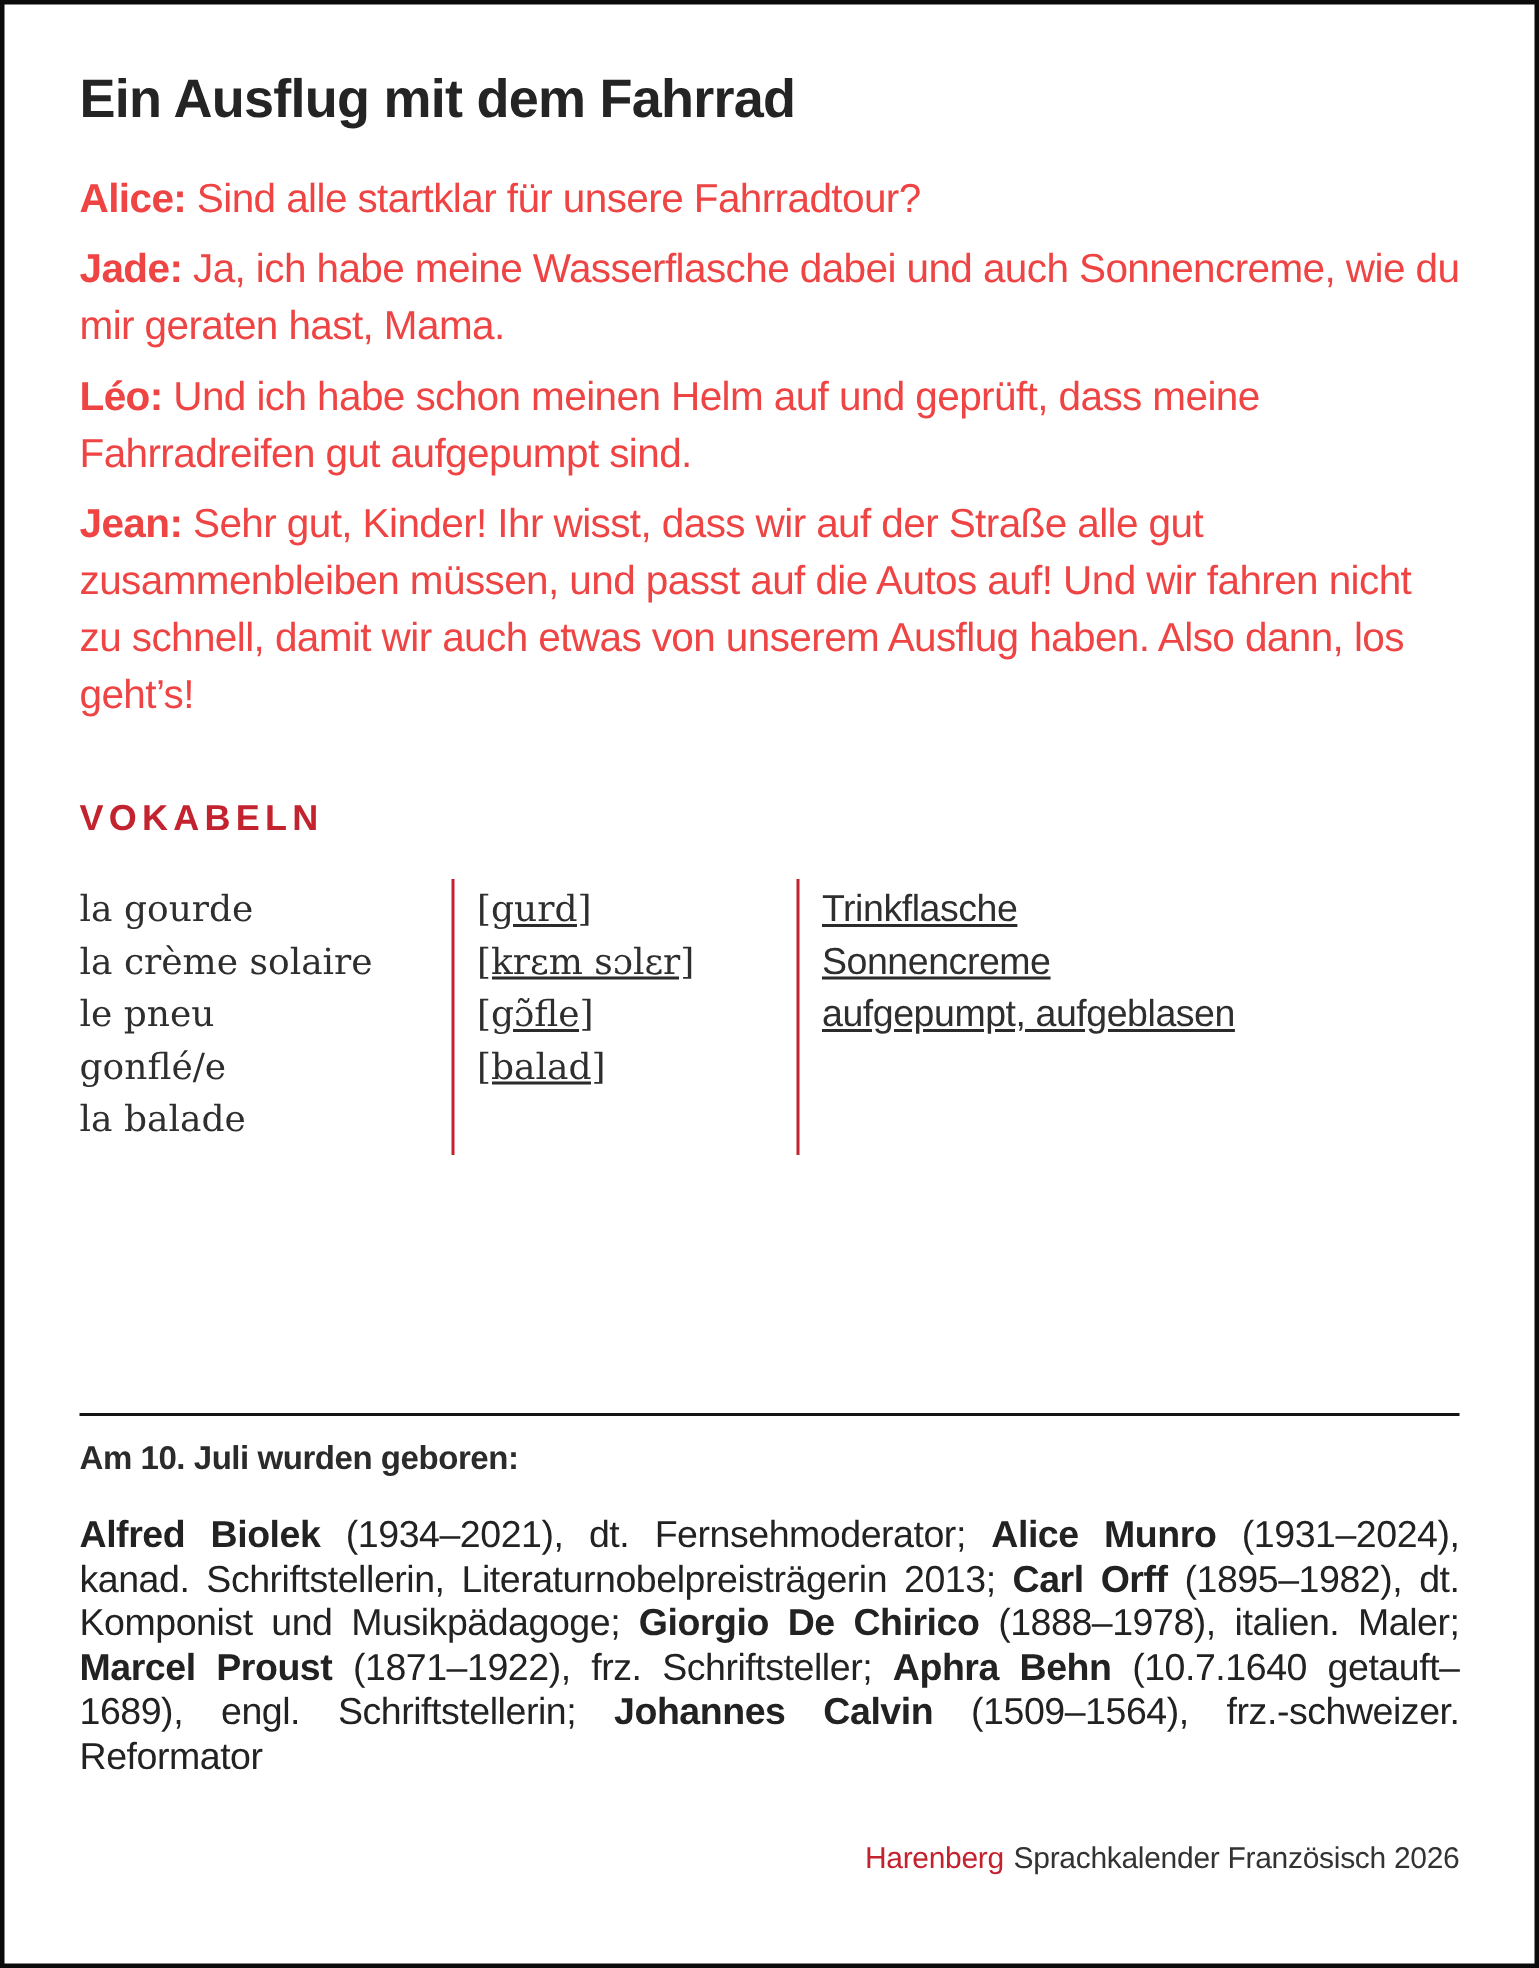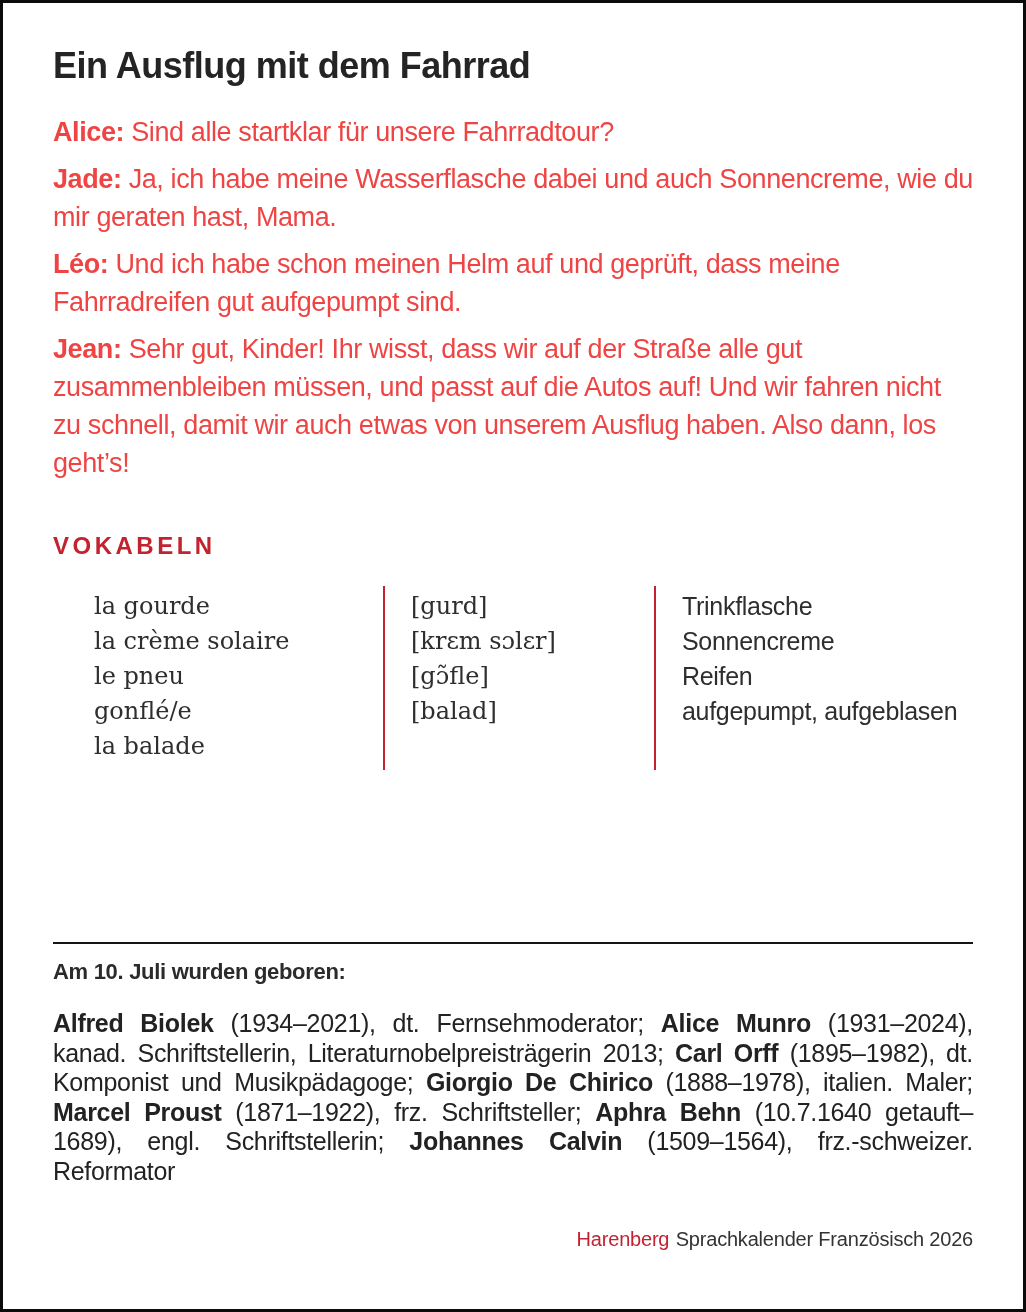--- a/index.html
+++ b/index.html
@@ -46,42 +46,42 @@
     color: var(--accent);
   }
   .vocab-table {
     margin-top: 26px;
     display: flex;
     align-items: stretch;
   }
   .vocab-col {
     padding-top: 3px;
     padding-bottom: 6px;
-    margin-left: 41px;
   }
   .vocab-col .cell {
     line-height: 35px;
     white-space: nowrap;
   }
   .col-french { width: 248px; }
   .col-ipa    { width: 230px; }
   .col-german { flex: 1; }
   .col-french .cell, .col-ipa .cell {
     font-family: "DejaVu Serif", serif;
     font-size: 24px;
     color: #2e2e2e;
   }
   .col-german .cell {
     font-size: 25px;
     letter-spacing: -0.3px;
     color: #2e2e2e;
   }
   .red-rule {
     border-left: 2px solid var(--accent);
-    padding-left: 26px;
+    padding-left: 15px;
+    text-decoration: underline;
   }
   .divider {
     margin-top: 172px;
     border: none;
     border-top: 2px solid #141414;
   }
   .birthdays-heading {
     margin-top: 15px;
     font-size: 22px;
     font-weight: bold;
@@ -132,21 +132,20 @@
     </div>
     <div class="vocab-col col-ipa red-rule">
       <div class="cell">[gurd]</div>
       <div class="cell">[krɛm sɔlɛr]</div>
       <div class="cell">[gɔ̃fle]</div>
       <div class="cell">[balad]</div>
     </div>
     <div class="vocab-col col-german red-rule">
       <div class="cell">Trinkflasche</div>
       <div class="cell">Sonnencreme</div>
-      <div class="cell">Reifen</div>
       <div class="cell">aufgepumpt, aufgeblasen</div>
     </div>
   </div>
 
   <hr class="divider">
 
   <h3 class="birthdays-heading">Am 10. Juli wurden geboren:</h3>
 
   <p class="birthdays-text"><span class="person-name">Alfred Biolek</span><span> (1934–2021), dt. Fernsehmoderator; </span><span class="person-name">Alice Munro</span><span> (1931–2024), kanad. Schriftstellerin, Literaturnobelpreisträgerin 2013; </span><span class="person-name">Carl Orff</span><span> (1895–1982), dt. Komponist und Musikpädagoge; </span><span class="person-name">Giorgio De Chirico</span><span> (1888–1978), italien. Maler; </span><span class="person-name">Marcel Proust</span><span> (1871–1922), frz. Schriftsteller; </span><span class="person-name">Aphra Behn</span><span> (10.7.1640 getauft–1689), engl. Schriftstellerin; </span><span class="person-name">Johannes Calvin</span><span> (1509–1564), frz.-schweizer. Reformator</span></p>
 

